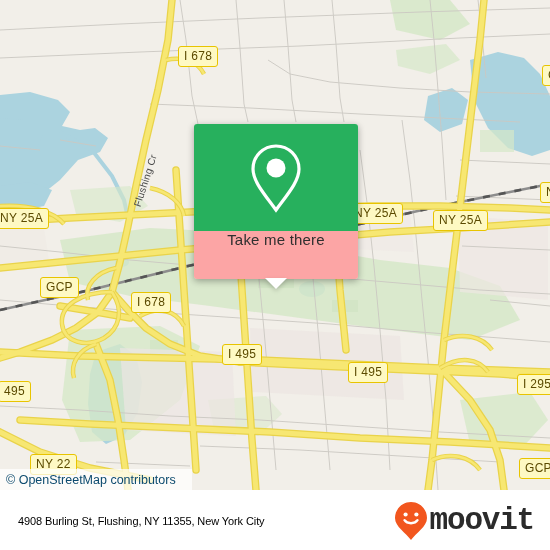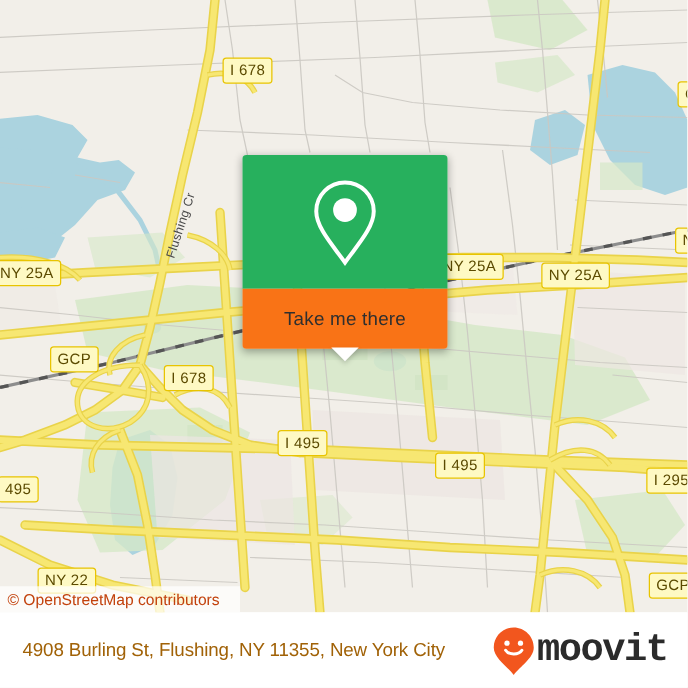--- a/index.html
+++ b/index.html
@@ -69,25 +69,25 @@
   }
   #popup-green {
     background: #27b05d;
     height: 107px;
     border-radius: 3px 3px 0 0;
     display: flex;
     align-items: center;
     justify-content: center;
   }
   #popup-white {
-    background: #f97316;
+    background: #fca5a5;
     height: 48px;
     border-radius: 0 0 3px 3px;
     display: flex;
-    align-items: center;
+    align-items: flex-start;
     justify-content: center;
     position: relative;
   }
   #popup-label {
     font-size: 15px;
     color: #2f2f2f;
     font-family: "Liberation Sans", sans-serif;
     letter-spacing: .2px;
   }
   #popup-tail {
@@ -102,21 +102,21 @@
     filter: drop-shadow(0 2px 2px rgba(0,0,0,0.18));
   }
 
   
   #attribution {
     position: absolute;
     left: 0;
     top: 469px;
     height: 21px;
     background: rgba(255,255,255,0.72);
-    color: #c2410c;
+    color: #0c4a6e;
     font-size: 12.5px;
     font-family: "Liberation Sans", sans-serif;
     display: flex;
     align-items: center;
     padding: 0 16px 0 6px;
     z-index: 50;
     box-sizing: border-box;
   }
 
   
@@ -127,22 +127,22 @@
     height: 60px;
     background: #ffffff;
     display: flex;
     align-items: center;
     justify-content: space-between;
     padding: 0 16px 0 18px;
     box-sizing: border-box;
     border-top: 1px solid #ffffff;
   }
   #footer-address {
-    font-size: 15px;
-    color: #a16207;
+    font-size: 11px;
+    color: #000000;
     font-family: "Liberation Sans", sans-serif;
     letter-spacing: -0.1px;
     white-space: nowrap;
   }
   #brand {
     display: flex;
     align-items: center;
     gap: 2px;
   }
   #brand-name {

